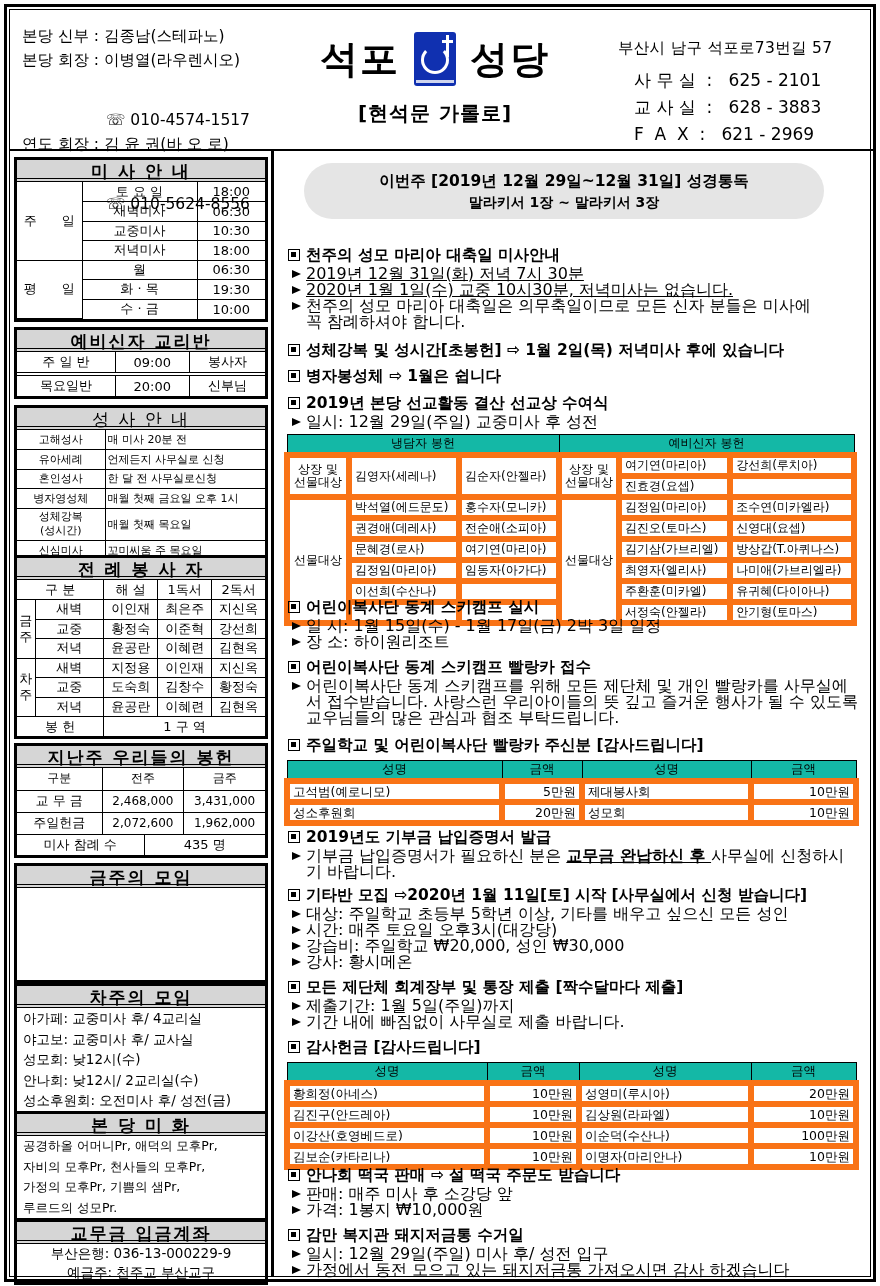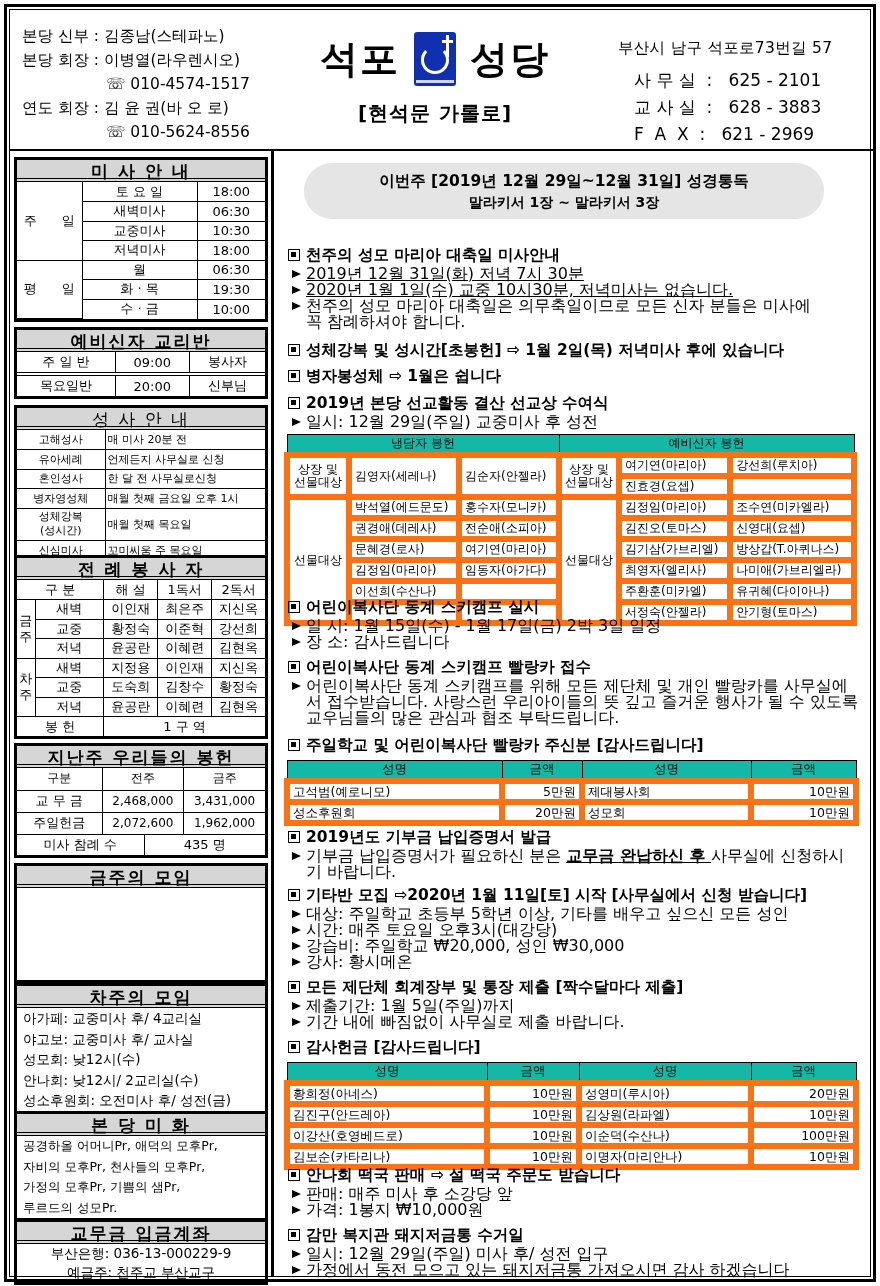--- a/index.html
+++ b/index.html
@@ -4,21 +4,21 @@
 <style>
   * { box-sizing: border-box; margin: 0; padding: 0; }
   body { width: 880px; height: 1286px; background: #fff; font-family: "DejaVu Sans", "Liberation Sans", sans-serif; color: #000; overflow: hidden; }
   .page { position: absolute; left: 4px; top: 4px; width: 872px; height: 1278px; border: 3px solid #000; }
   .page-inner { position: absolute; left: 2px; top: 2px; right: 2px; bottom: 2px; border: 1px solid #000; }
 
   
   .header { position: absolute; left: 0; top: 0; width: 864px; height: 141px; border-bottom: 2px solid #000; }
   .hdr-left { position: absolute; left: 12px; top: 14px; font-size: 15.5px; line-height: 24px; }
   .hdr-left .row { white-space: pre; }
-  .hdr-left .phone { padding-left: 84px; }
+  .hdr-left .phone { padding-left: 84px; margin-top: 36px; }
   .hdr-center { position: absolute; left: 300px; top: 22px; width: 250px; text-align: center; }
   .title-line { display: flex; align-items: center; justify-content: center; gap: 14px; }
   .title-word { font-size: 38px; font-weight: bold; letter-spacing: 2px; font-family: "DejaVu Sans", sans-serif; }
   .logo { width: 42px; height: 54px; background: #1030b0; border-radius: 3px; position: relative; }
   .logo .ring { position: absolute; left: 7px; top: 14px; width: 28px; height: 28px; border: 3px solid #fff; border-radius: 50%; border-top-color: transparent; }
   .logo .cross-v { position: absolute; right: 7px; top: 3px; width: 3px; height: 22px; background: #fff; }
   .logo .cross-h { position: absolute; right: 3px; top: 8px; width: 11px; height: 3px; background: #fff; }
   .logo .cap { position: absolute; left: 2px; bottom: 3px; width: 38px; height: 3px; background: #fff; opacity: .8; }
   .subtitle { font-size: 20px; font-weight: bold; margin-top: 14px; letter-spacing: 1px; }
   .hdr-right { position: absolute; left: 608px; top: 28px; font-size: 15.5px; }
@@ -389,21 +389,21 @@
                 <td>서정숙(안젤라)</td>
                 <td>안기형(토마스)</td>
               </tr>
       </tbody>
           </table>
     </div>
 
     <div class="sec" style="top:446px">
       <div class="sec-title"><span class="sq"></span><span>어린이복사단 동계 스키캠프 실시</span></div>
       <div class="bul"><span class="tri"></span><span>일   시: 1월 15일(수) - 1월 17일(금) 2박 3일 일정</span></div>
-      <div class="bul"><span class="tri"></span><span>장   소: 감사드립니다</span></div>
+      <div class="bul"><span class="tri"></span><span>장   소: 하이원리조트</span></div>
     </div>
 
     <div class="sec" style="top:506px">
       <div class="sec-title"><span class="sq"></span><span>어린이복사단 동계 스키캠프 빨랑카 접수</span></div>
       <div class="bul wrap" style="width:575px"><span class="tri"></span><span>어린이복사단 동계 스키캠프를 위해 모든 제단체 및 개인 빨랑카를 사무실에서 접수받습니다. 사랑스런 우리아이들의 뜻 깊고 즐거운 행사가 될 수 있도록 교우님들의 많은 관심과 협조 부탁드립니다.</span></div>
     </div>
 
     <div class="sec" style="top:584px">
       <div class="sec-title"><span class="sq"></span><span>주일학교 및 어린이복사단 빨랑카 주신분 [감사드립니다]</span></div>
       <table class="list" style="width:575px;margin-left:-4px">

